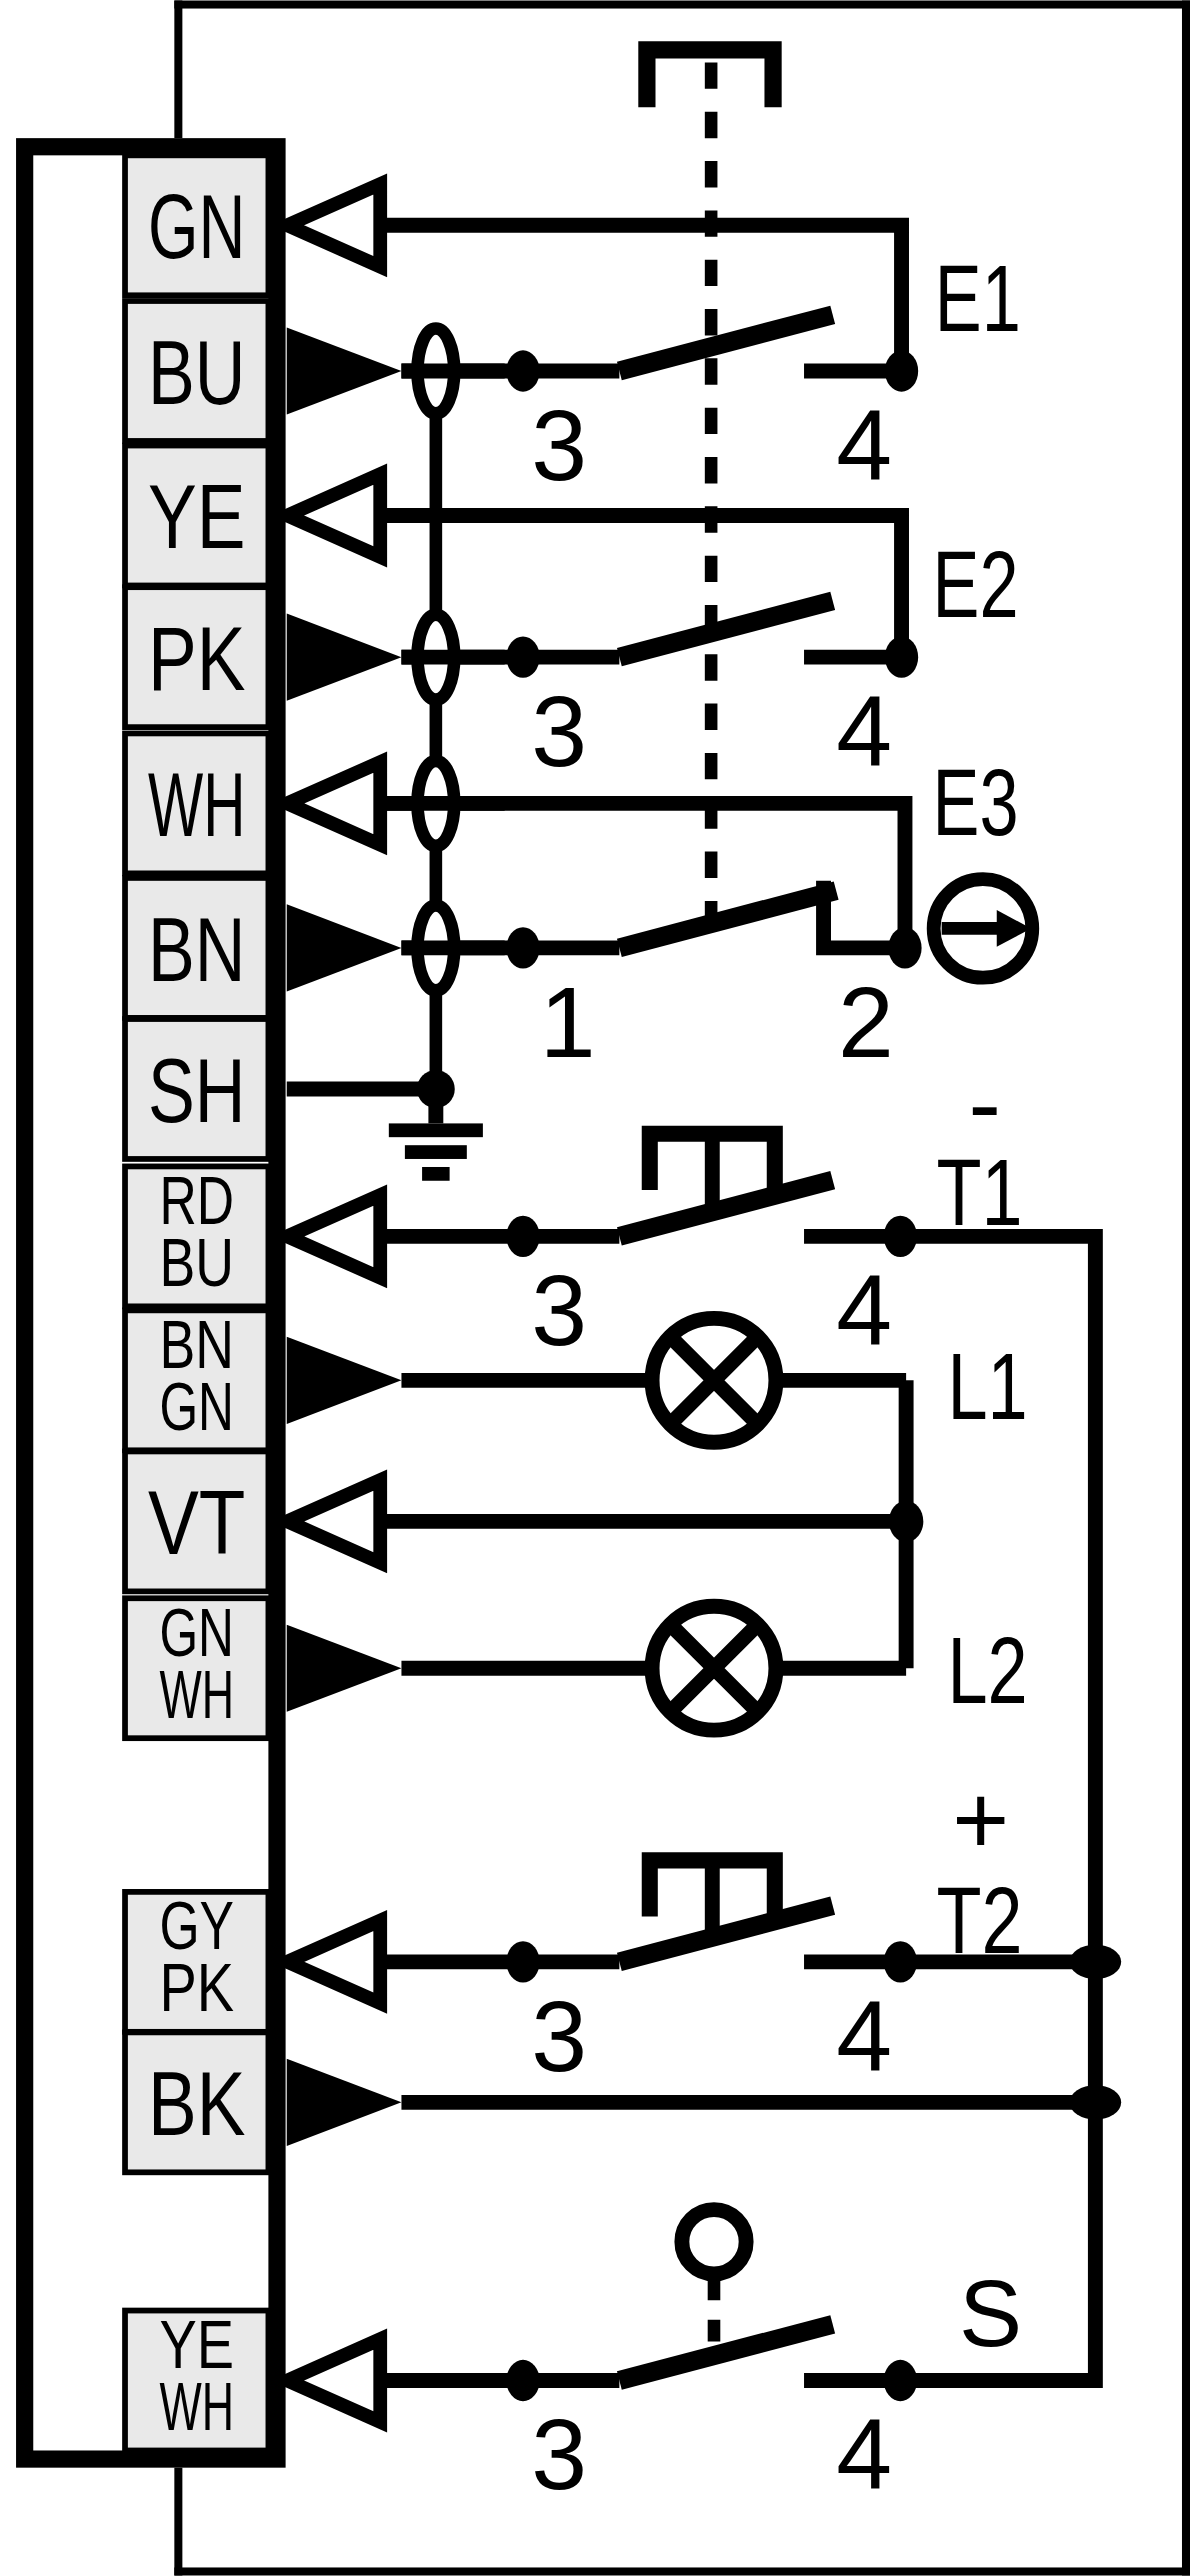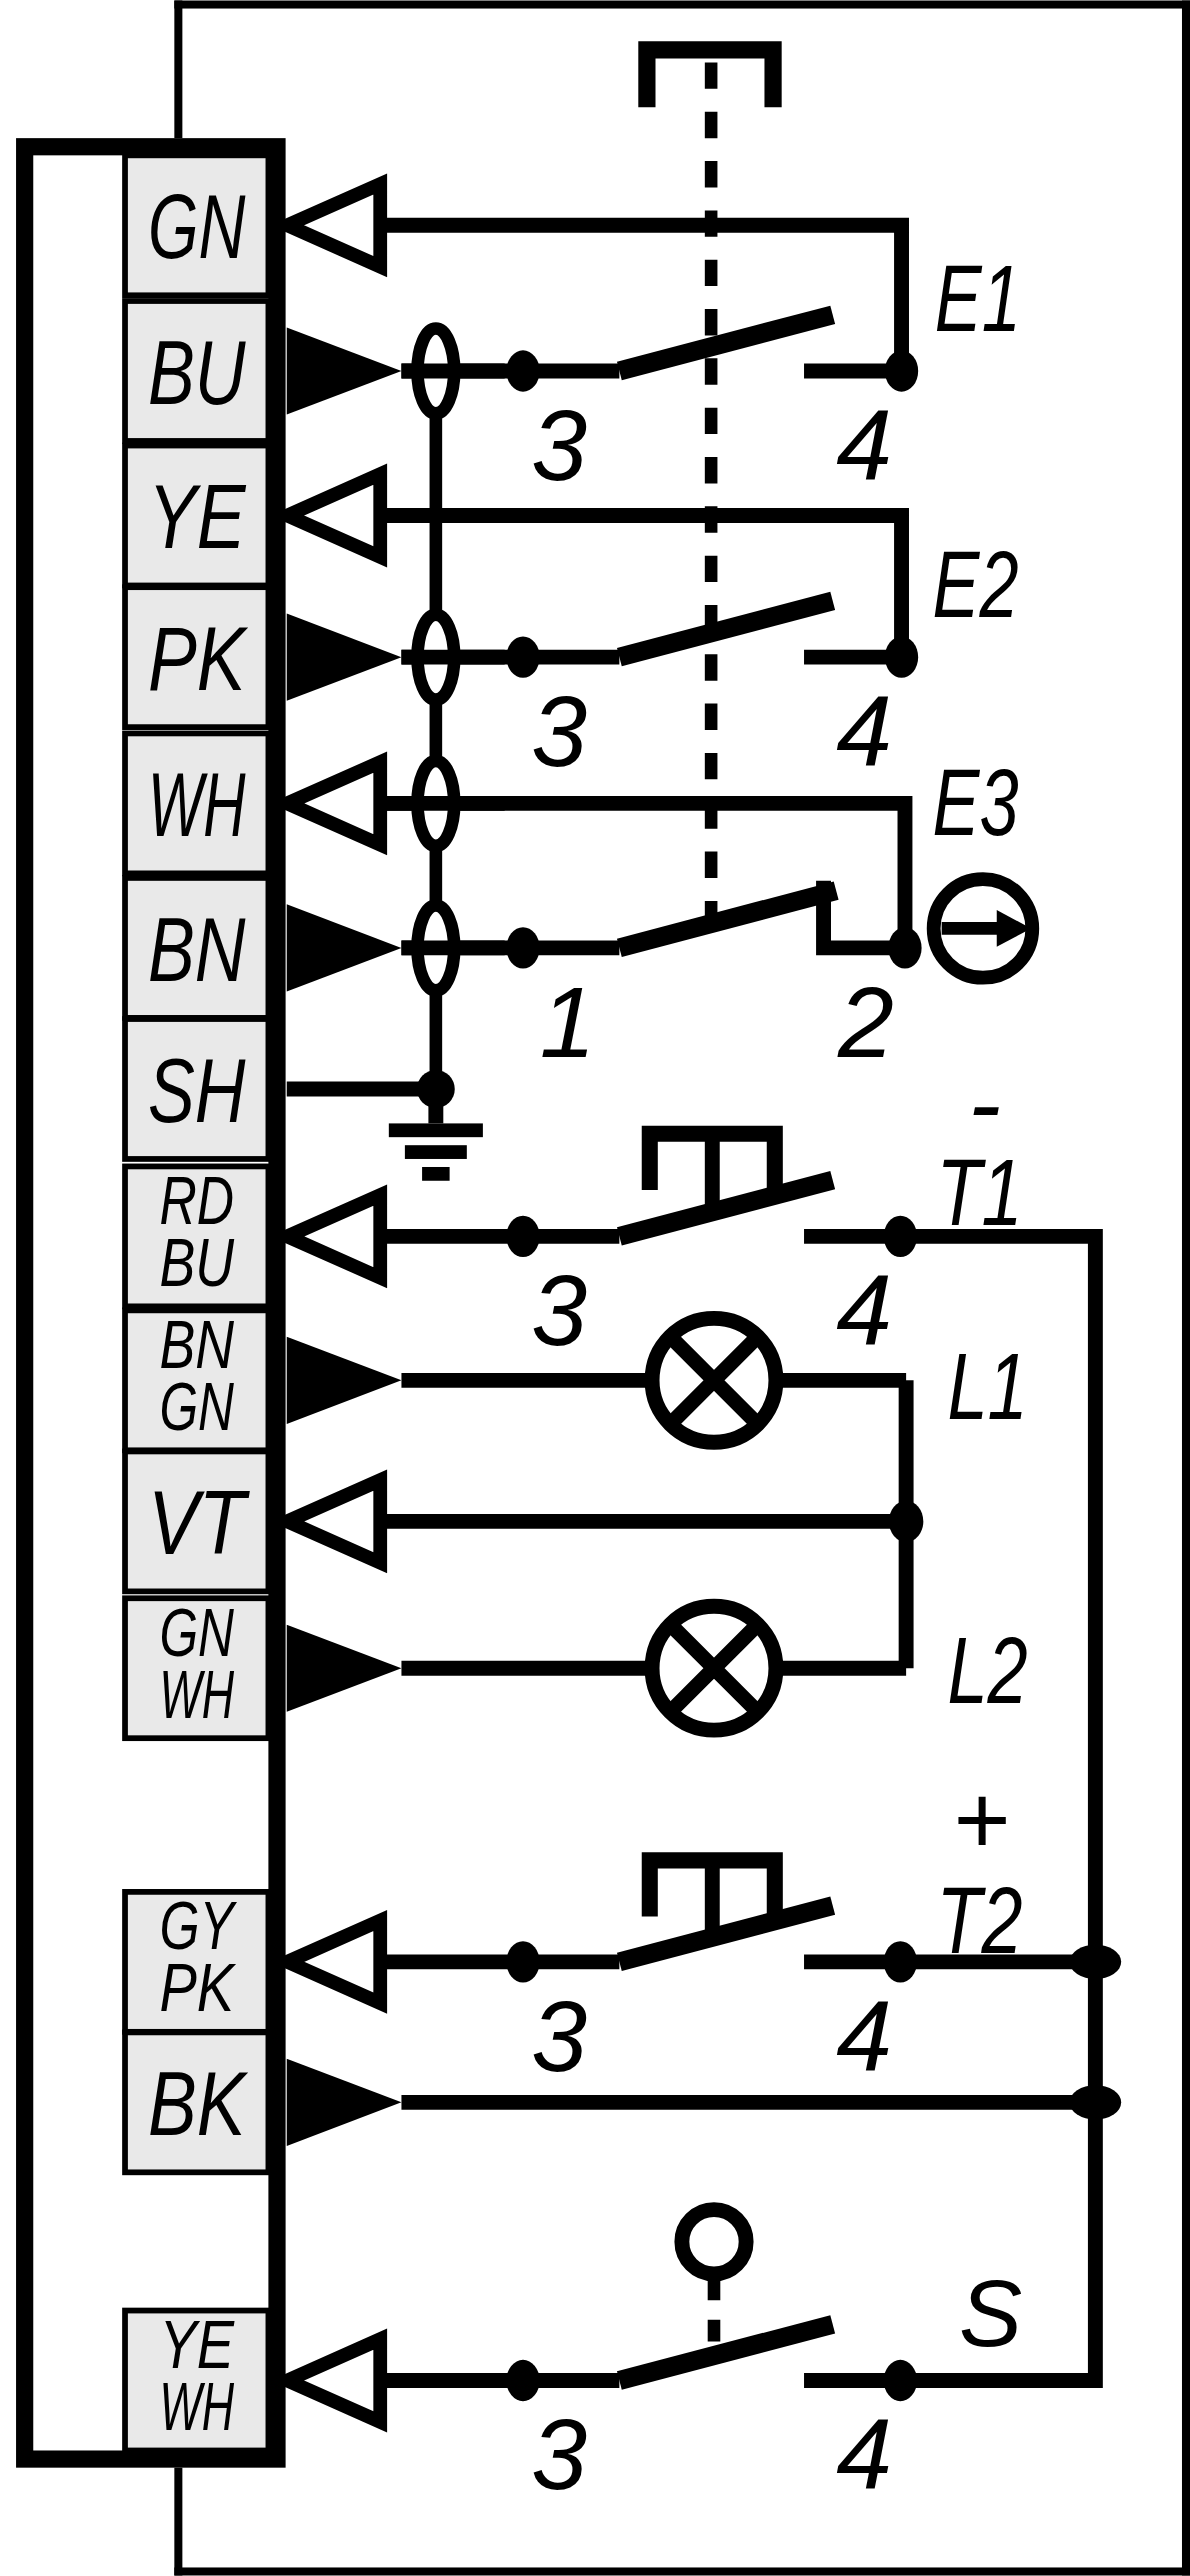--- a/index.html
+++ b/index.html
@@ -1,16 +1,16 @@
 <!DOCTYPE html>
 <html style="font-size:9.2px"><head>
 <meta charset="utf-8">
 <style>
   html,body{margin:0;padding:0;background:#fff;}
-  .stage{position:relative;width:1190px;height:2576px;background:#fff;overflow:hidden;font-style:italic;}
+  .stage{position:relative;width:1190px;height:2576px;background:#fff;overflow:hidden;}
   svg{display:block;}
   svg text{font-family:"Liberation Sans","DejaVu Sans",sans-serif;fill:#000;}
   .wire{stroke:#000;stroke-width:26;fill:none;}
   .thin{stroke:#000;stroke-width:22;fill:none;}
   .blade{stroke:#000;stroke-width:33;fill:none;}
   .frame{fill:#000;}
   .dot{fill:#000;}
   .lampline{stroke:#000;stroke-width:26;}
   .tlabel{font-size:158px;}
   .tlabel2{font-size:118px;}

